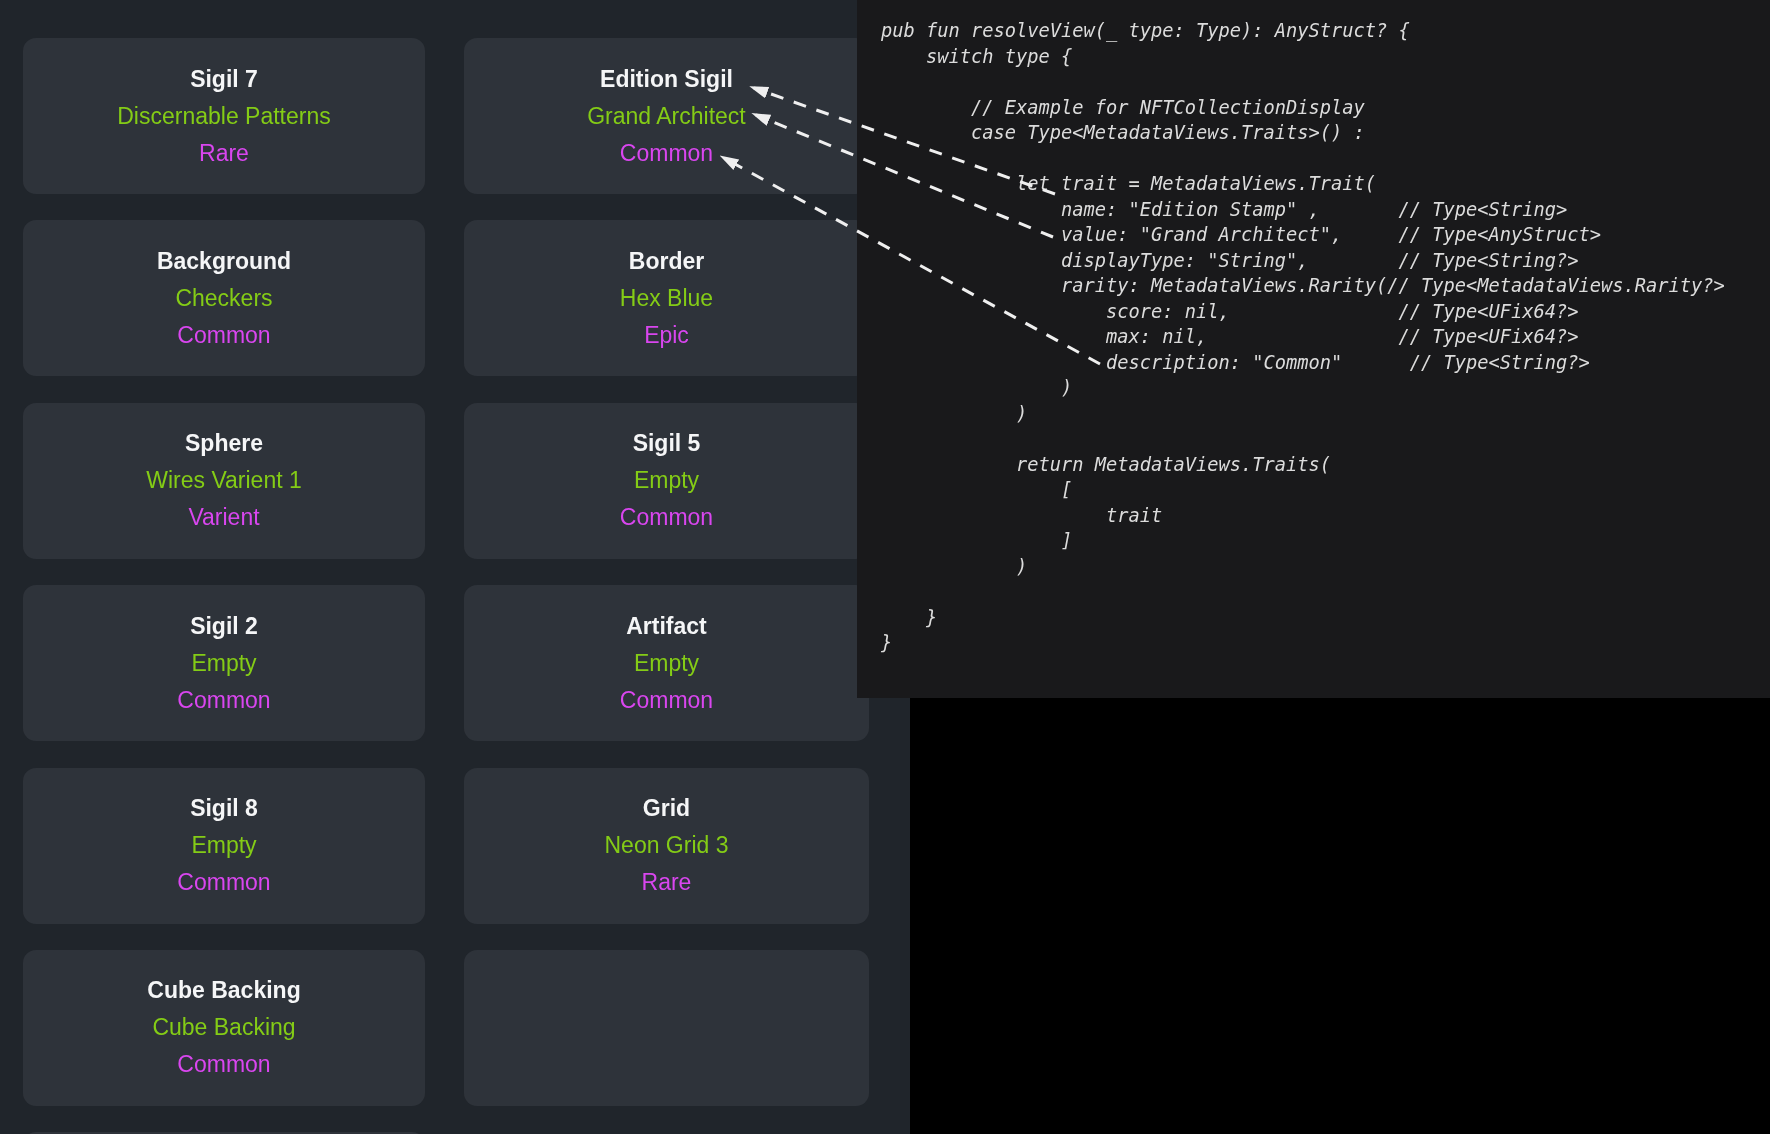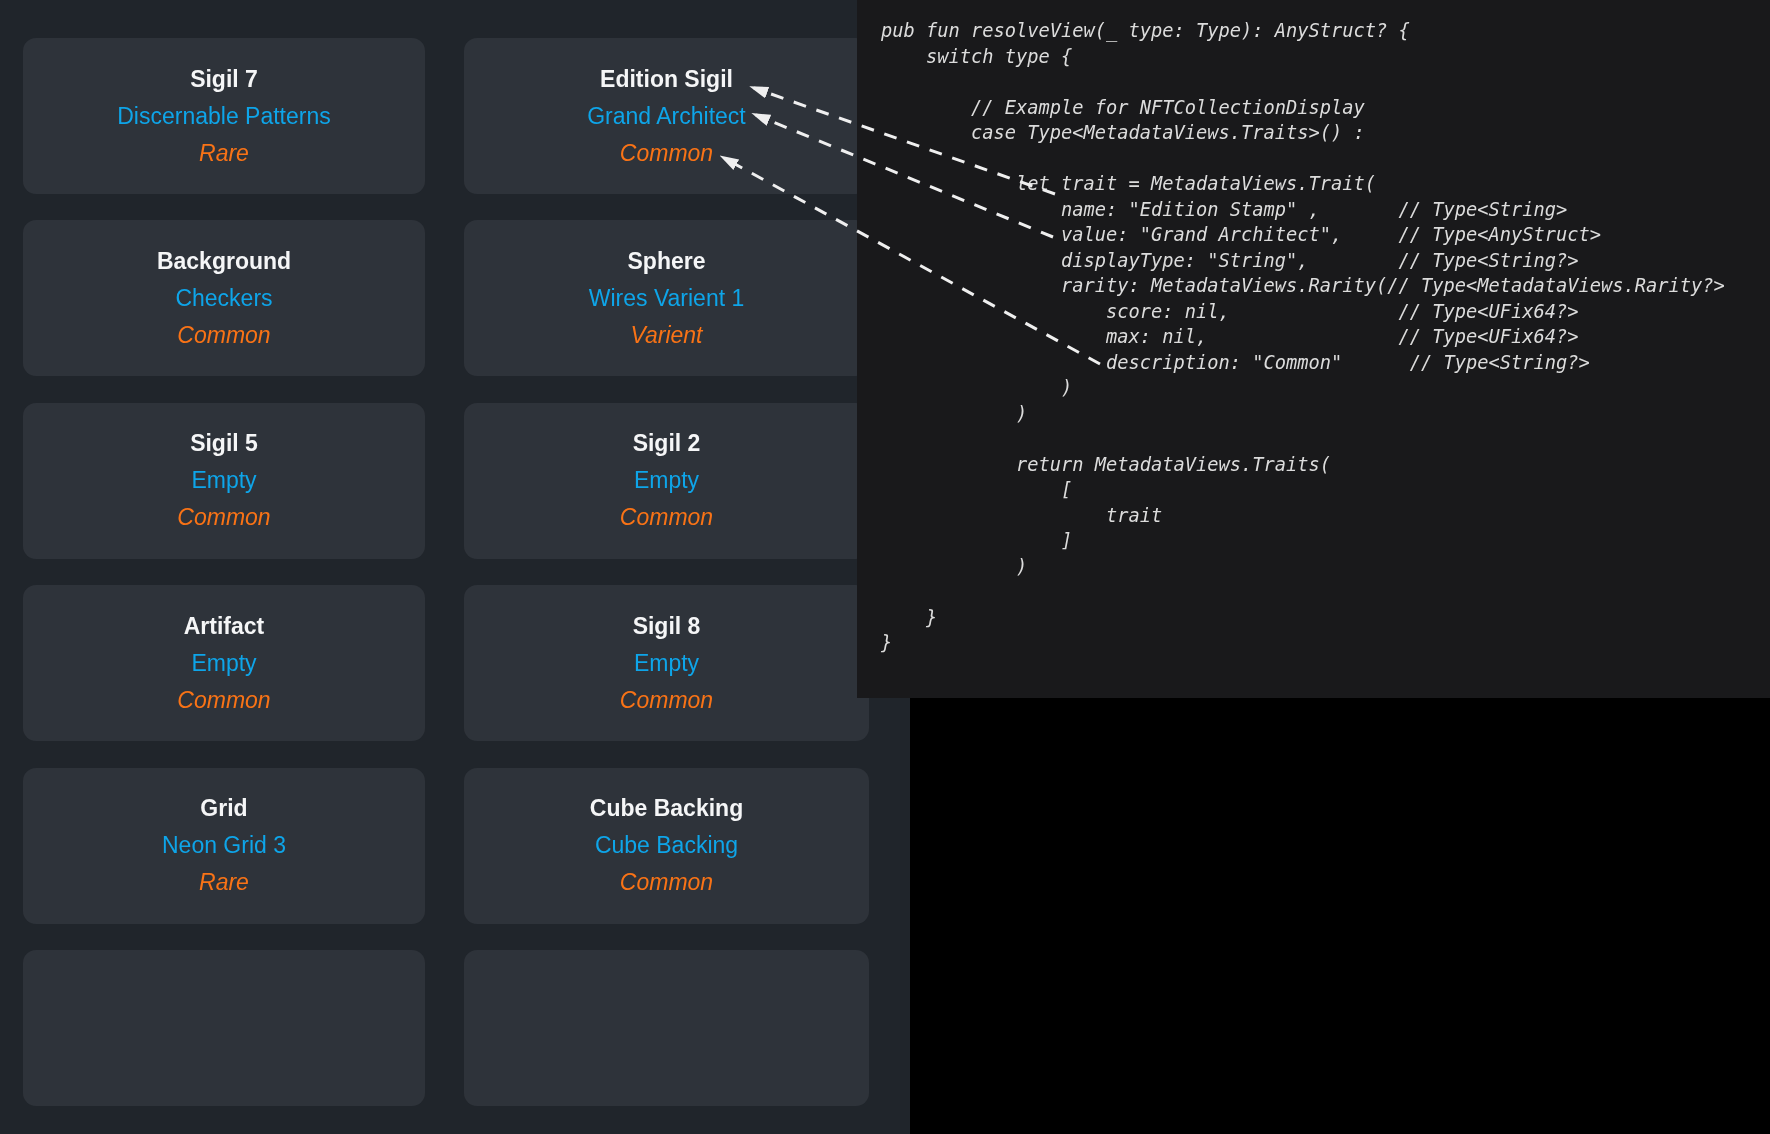--- a/index.html
+++ b/index.html
@@ -46,22 +46,22 @@
     justify-content: center;
     text-align: right;
   }
   .card > div {
     height: 37px;
     line-height: 37px;
     font-size: 23px;
     white-space: nowrap;
   }
   .card-title  { color: #f5f6f7; font-weight: bold; }
-  .card-value  { color: #0ea5e9; }
-  .card-rarity { color: #f97316; font-style: italic; }
+  .card-value  { color: #84cc16; }
+  .card-rarity { color: #d946ef; }
 
   
   .code-panel {
     position: absolute;
     left: 857px;
     top: 0;
     width: 1104px;
     height: 698px;
     background: #19191b;
     z-index: 2;
@@ -101,20 +101,25 @@
     <div class="card-value">Grand Architect</div>
     <div class="card-rarity">Common</div>
   </div>
 
   <div class="card">
     <div class="card-title">Background</div>
     <div class="card-value">Checkers</div>
     <div class="card-rarity">Common</div>
   </div>
 
+  <div class="card">
+    <div class="card-title">Border</div>
+    <div class="card-value">Hex Blue</div>
+    <div class="card-rarity">Epic</div>
+  </div>
 
   <div class="card">
     <div class="card-title">Sphere</div>
     <div class="card-value">Wires Varient 1</div>
     <div class="card-rarity">Varient</div>
   </div>
 
   <div class="card">
     <div class="card-title">Sigil 5</div>
     <div class="card-value">Empty</div>

